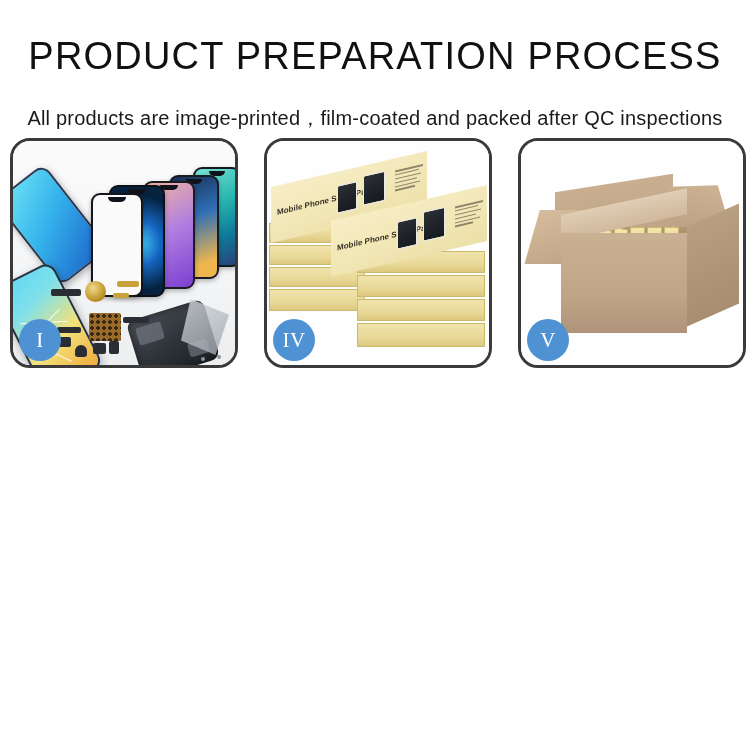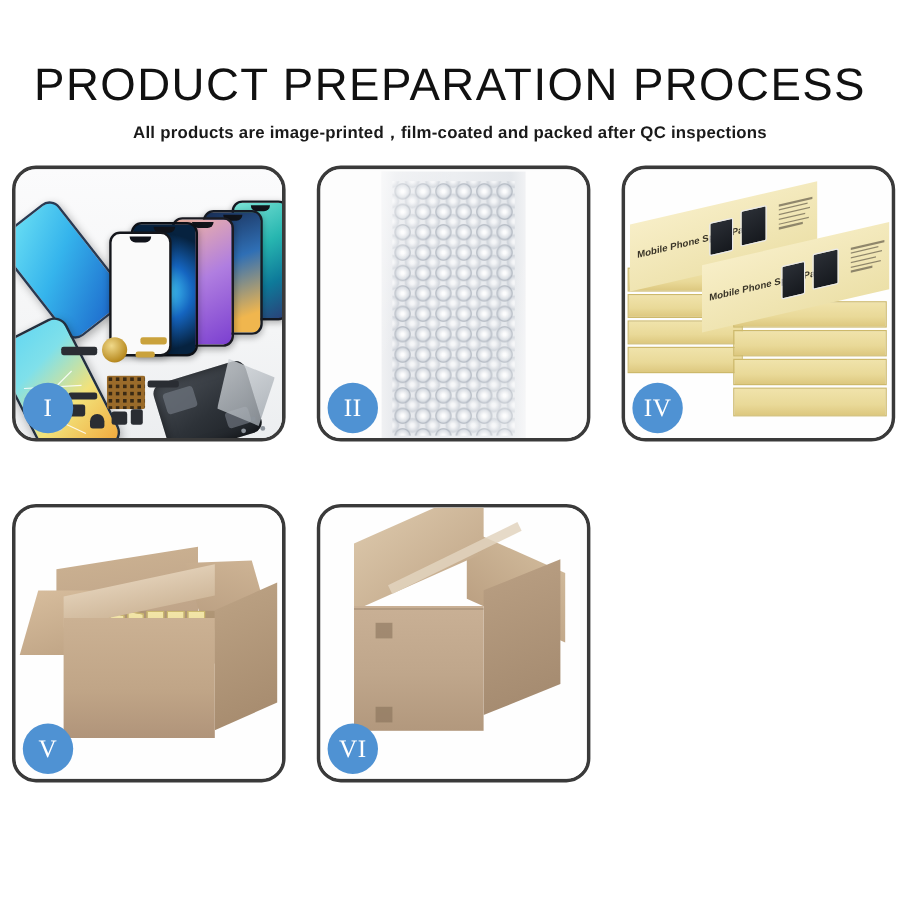--- a/index.html
+++ b/index.html
@@ -6,29 +6,29 @@
   * { box-sizing: border-box; margin: 0; padding: 0; }
   html, body {
     width: 750px; height: 750px;
     background: #ffffff;
     font-family: "Liberation Sans", sans-serif;
     overflow: hidden;
   }
   .page { position: relative; width: 750px; height: 750px; background: #fff; }
 
   
-  .header { position: absolute; top: 16px; left: 0; width: 750px; text-align: center; }
+  .header { position: absolute; top: 1px; left: 0; width: 750px; text-align: center; }
   .title {
     font-size: 38px; font-weight: 400; letter-spacing: 1.2px;
     color: #111; margin-top: 36px; line-height: 1.05;
     font-family: "Liberation Sans", sans-serif;
   }
   .subtitle {
-    font-size: 14px; font-weight: 700; color: #1a1a1a;
-    margin-top: 10px; letter-spacing: .2px;
+    font-size: 20px; font-weight: 400; color: #1a1a1a;
+    margin-top: 28px; letter-spacing: .2px;
   }
 
   
   .grid {
     position: absolute; top: 138px; left: 10px;
     width: 735px; height: 545px;
     display: grid;
     grid-template-columns: 228px 228px 228px;
     grid-template-rows: 230px 232px;
     column-gap: 26px; row-gap: 52px;
@@ -239,30 +239,20 @@
         <div class="part" style="left:30px; top:202px; width:9px; height:16px; background:#cfd5da;"></div>
         <div class="part" style="left:110px; top:176px; width:26px; height:6px;"></div>
         <div class="tool"></div>
         <div class="screw" style="left:196px; top:206px;"></div>
         <div class="screw" style="left:204px; top:214px;"></div>
         <div class="screw" style="left:188px; top:216px;"></div>
       </div>
       <div class="badge">I</div>
     </div>
 
-    <div class="panel">
-      <div class="panel-inner p2">
-        <div class="wrapstrip">
-          <div class="bubbles"></div>
-          <div class="bubbles2"></div>
-          <div class="wrapsheen"></div>
-        </div>
-      </div>
-      <div class="badge">II</div>
-    </div>
 
 
     <div class="panel">
       <div class="panel-inner p4">
         <div class="stack">
 
           <div class="sbox" style="left:0px; top:64px; width:96px; height:20px;"></div>
           <div class="sbox" style="left:0px; top:86px; width:96px; height:20px;"></div>
           <div class="sbox" style="left:0px; top:108px; width:96px; height:20px;"></div>
           <div class="sbox" style="left:0px; top:130px; width:96px; height:22px;"></div>
@@ -318,28 +308,15 @@
           <div class="ybox" style="left:82px; top:0px;  width:15px; height:44px;"></div>
           <div class="ybox" style="left:99px; top:0px;  width:15px; height:44px;"></div>
         </div>
         <div class="c5-top"></div>
         <div class="c5-right"></div>
         <div class="c5-body"></div>
       </div>
       <div class="badge">V</div>
     </div>
 
-    <div class="panel">
-      <div class="panel-inner p6">
-        <div class="c6-top2"></div>
-        <div class="c6-top"></div>
-        <div class="c6-tape"></div>
-        <div class="c6-side"></div>
-        <div class="c6-front"></div>
-        <div class="c6-seam" style="left:28px; top:84px; width:108px; height:1px;"></div>
-        <div class="c6-tab" style="left:46px; top:96px;"></div>
-        <div class="c6-tab" style="left:46px; top:166px;"></div>
-      </div>
-      <div class="badge">VI</div>
-    </div>
 
   </div>
 </div>
 
 </body></html>

